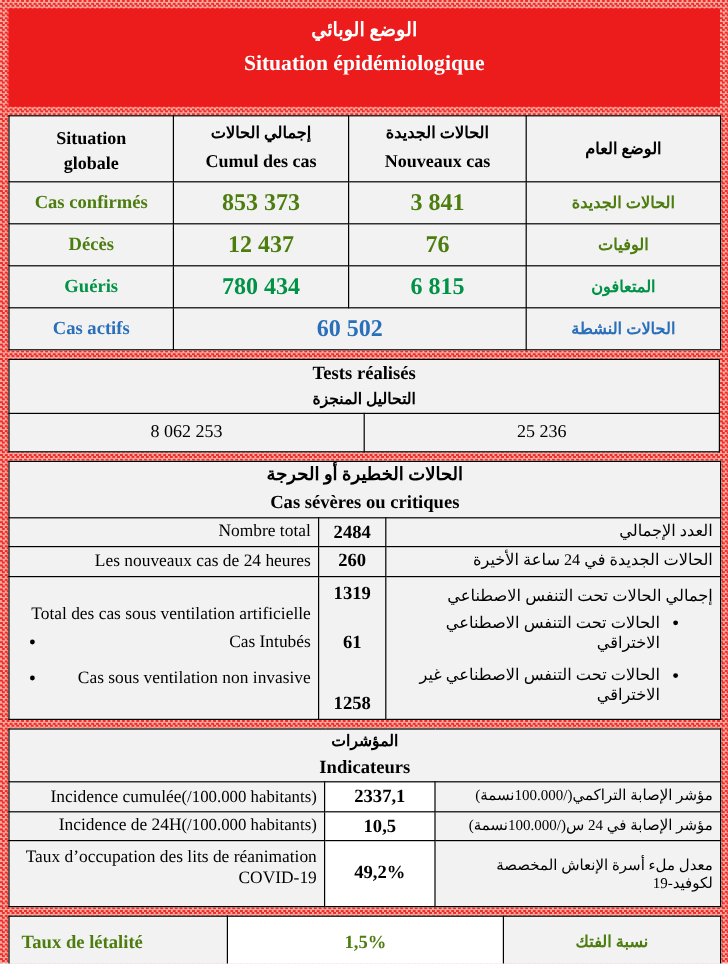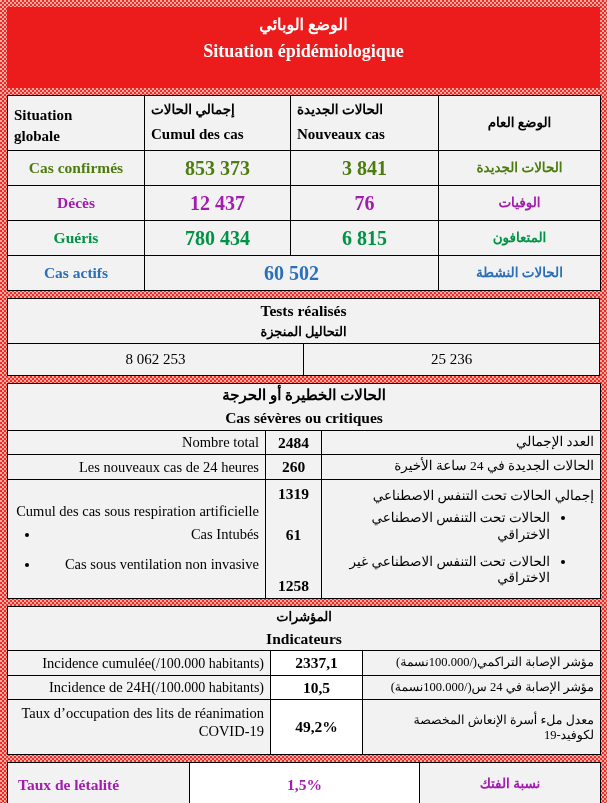--- a/index.html
+++ b/index.html
@@ -71,39 +71,39 @@
     direction: rtl;
     padding-bottom: 7px;
   }
   .banner .fr {
     font-weight: bold;
     font-size: 18px;
   }
   .lft { text-align: right; }
   .ar { direction: rtl; font-weight: bold; }
   .small { font-size: 14px; }
-  .red   { color: #a21caf; }
+  .red   { color: #4d7c0f; }
   .green { color: #009245; }
   .blue  { color: #2a6fba; }
   .black { color: #4d7c0f; }
 
   
   .sechead {
     text-align: center;
     background: #f2f2f2;
     padding-top: 5px;
     padding-bottom: 5px;
   }
   .sechead .l1 { font-weight: bold; font-size: 15px; }
   .sechead .l1.arl { direction: rtl; }
   .sechead .l2 { font-weight: bold; font-size: 15.5px; padding-top: 4px; }
 
   
   .t-top td { height: 30px; }
-  .t-top .hdr { height: 50px; text-align: left; font-weight: bold; }
+  .t-top .hdr { height: 50px; text-align: center; font-weight: bold; }
   .t-top .hdr .a { font-size: 13.5px; direction: rtl; }
   .t-top .hdr .b { font-size: 15px; padding-top: 6px; }
   .t-top .valnum { font-weight: bold; font-size: 20px; text-align: center; }
   .t-top .lbl { font-weight: bold; font-size: 15.5px; text-align: center; }
   .t-top .arlbl { font-weight: bold; font-size: 13.5px; text-align: center; direction: rtl; }
 
   
   .va-top { vertical-align: top; }
   .va-bot { vertical-align: bottom; }
 
@@ -249,21 +249,21 @@
         </tr>
 
         <tr>
           <td class="lft">Les nouveaux cas de 24 heures</td>
           <td class="num">260</td>
           <td class="arcell">الحالات الجديدة في 24 ساعة الأخيرة</td>
         </tr>
 
         <tr>
           <td class="lft va-top">
-            <div>Cumul des cas sous respiration artificielle</div>
+            <div>Total des cas sous ventilation artificielle</div>
             <ul>
               <li>Cas Intubés</li>
               <li style="padding-top:10px">Cas sous ventilation non invasive</li>
             </ul>
           </td>
           <td class="num va-top">
             <div style="padding-top:2px">1319</div>
             <div style="padding-top:22px">61</div>
             <div style="padding-top:32px">1258</div>
           </td>

